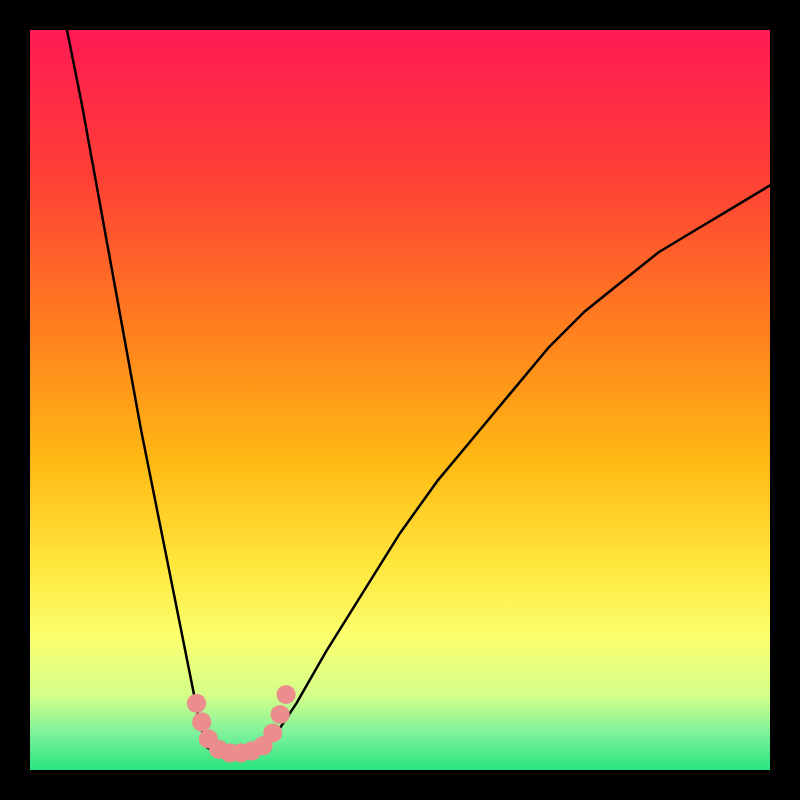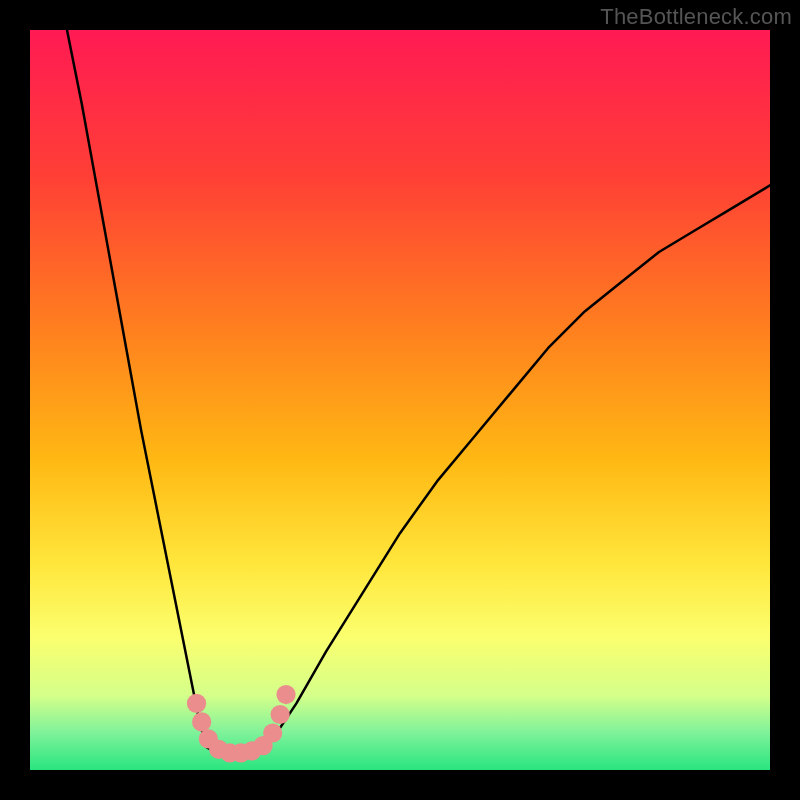--- a/index.html
+++ b/index.html
@@ -72,15 +72,14 @@
           <circle cx="210.89999999999998" cy="722.98" r="9.620000000000001" fill="#eb8d8d"></circle>
           <circle cx="222" cy="720.76" r="9.620000000000001" fill="#eb8d8d"></circle>
           <circle cx="233.1" cy="715.58" r="9.620000000000001" fill="#eb8d8d"></circle>
           <circle cx="242.71999999999997" cy="703" r="9.620000000000001" fill="#eb8d8d"></circle>
           <circle cx="250.11999999999998" cy="684.5" r="9.620000000000001" fill="#eb8d8d"></circle>
           <circle cx="256.04" cy="664.52" r="9.620000000000001" fill="#eb8d8d"></circle>
         </g>
     </svg>
   </div>
 
-  <div class="watermark">TheBottleneck.com</div>
 
 </div>
 
 </body></html>

